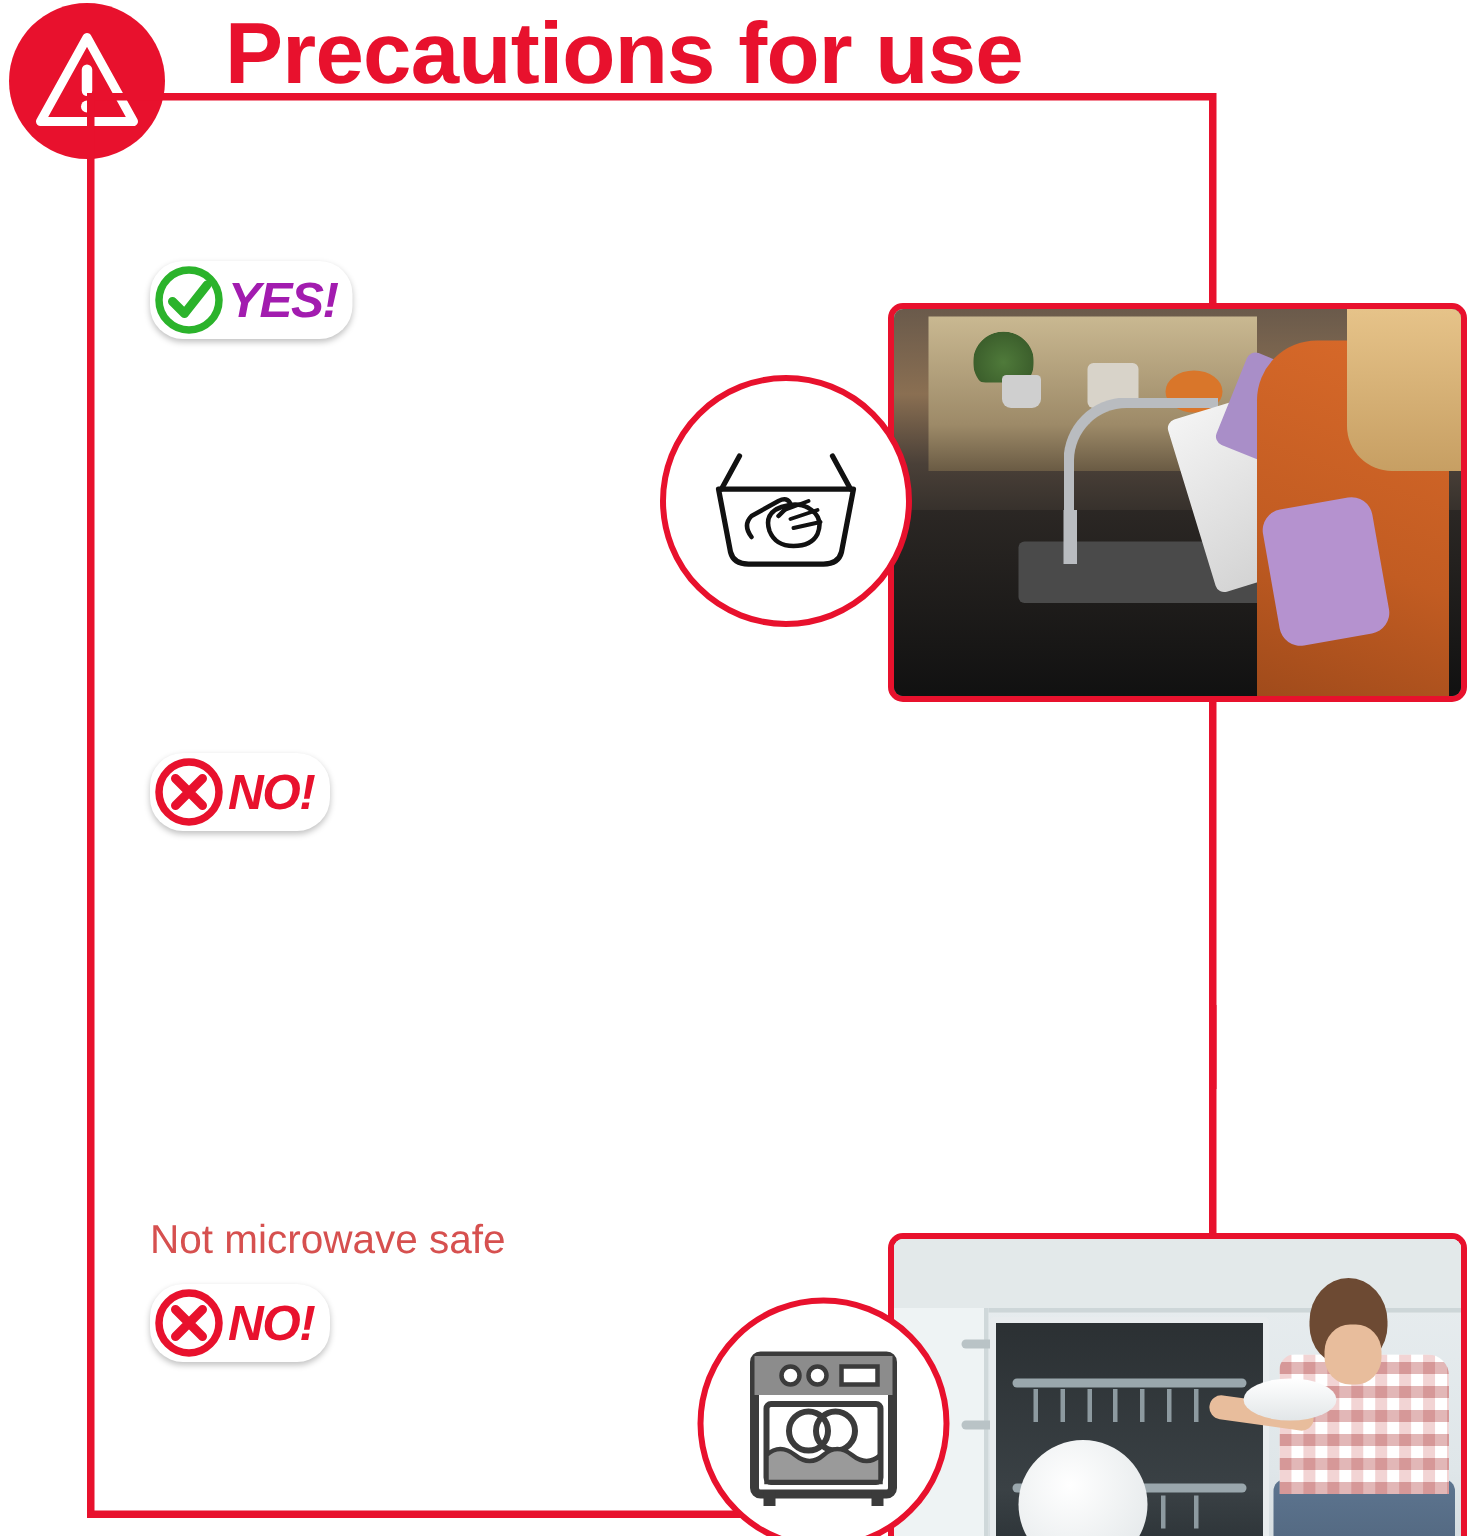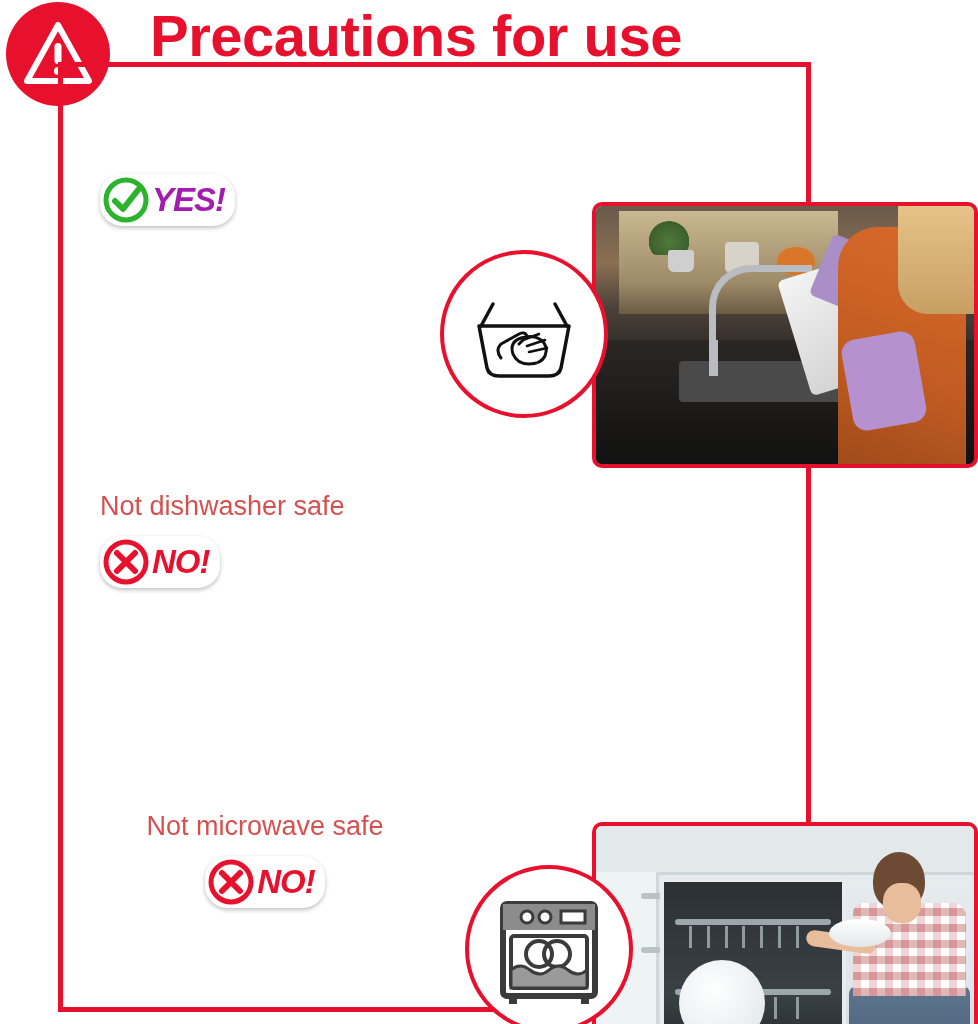--- a/index.html
+++ b/index.html
@@ -52,21 +52,21 @@
   .line-v { width: 5px; }
 
   
   .row {
     position: absolute;
     left: 0;
     width: 978px;
   }
   .row-1 { top: 100px; height: 270px; }
   .row-2 { top: 410px; height: 265px; }
-  .row-3 { top: 720px; height: 270px; text-align: center; }
+  .row-3 { top: 720px; height: 270px; }
 
   .row-text {
     position: absolute;
     left: 100px;
     width: 330px;
   }
   .row-label {
     font-size: 27px;
     color: #d6504f;
     line-height: 1.25;
@@ -301,21 +301,20 @@
     <div class="arm"></div>
     <div class="hair"></div>
     <div class="glove"></div>
   </div>
 </div>
 
 <div class="line line-v" style="left:806px; top:360px; height:54px;"></div>
 
 <div class="row row-2">
   <div class="row-text" style="top:80px;">
-    <div class="row-label">Not dishwasher safe</div>
     <div class="sticker">
       <svg class="mark" viewBox="0 0 48 48">
         <circle cx="24" cy="24" r="20" fill="none" stroke="#e8112d" stroke-width="5"></circle>
         <path d="M15 15 L33 33 M33 15 L15 33" fill="none" stroke="#e8112d" stroke-width="6" stroke-linecap="round"></path>
       </svg>
       <span class="word word-no">NO!</span>
     </div>
   </div>
 
   <div class="icon-circle ic2">

